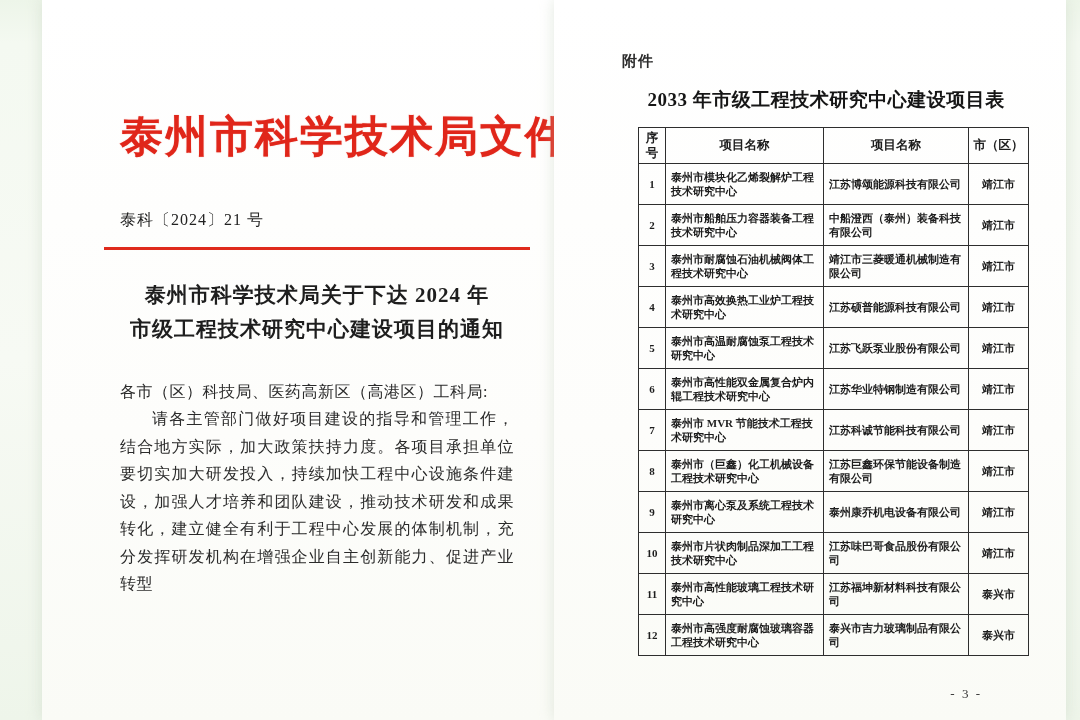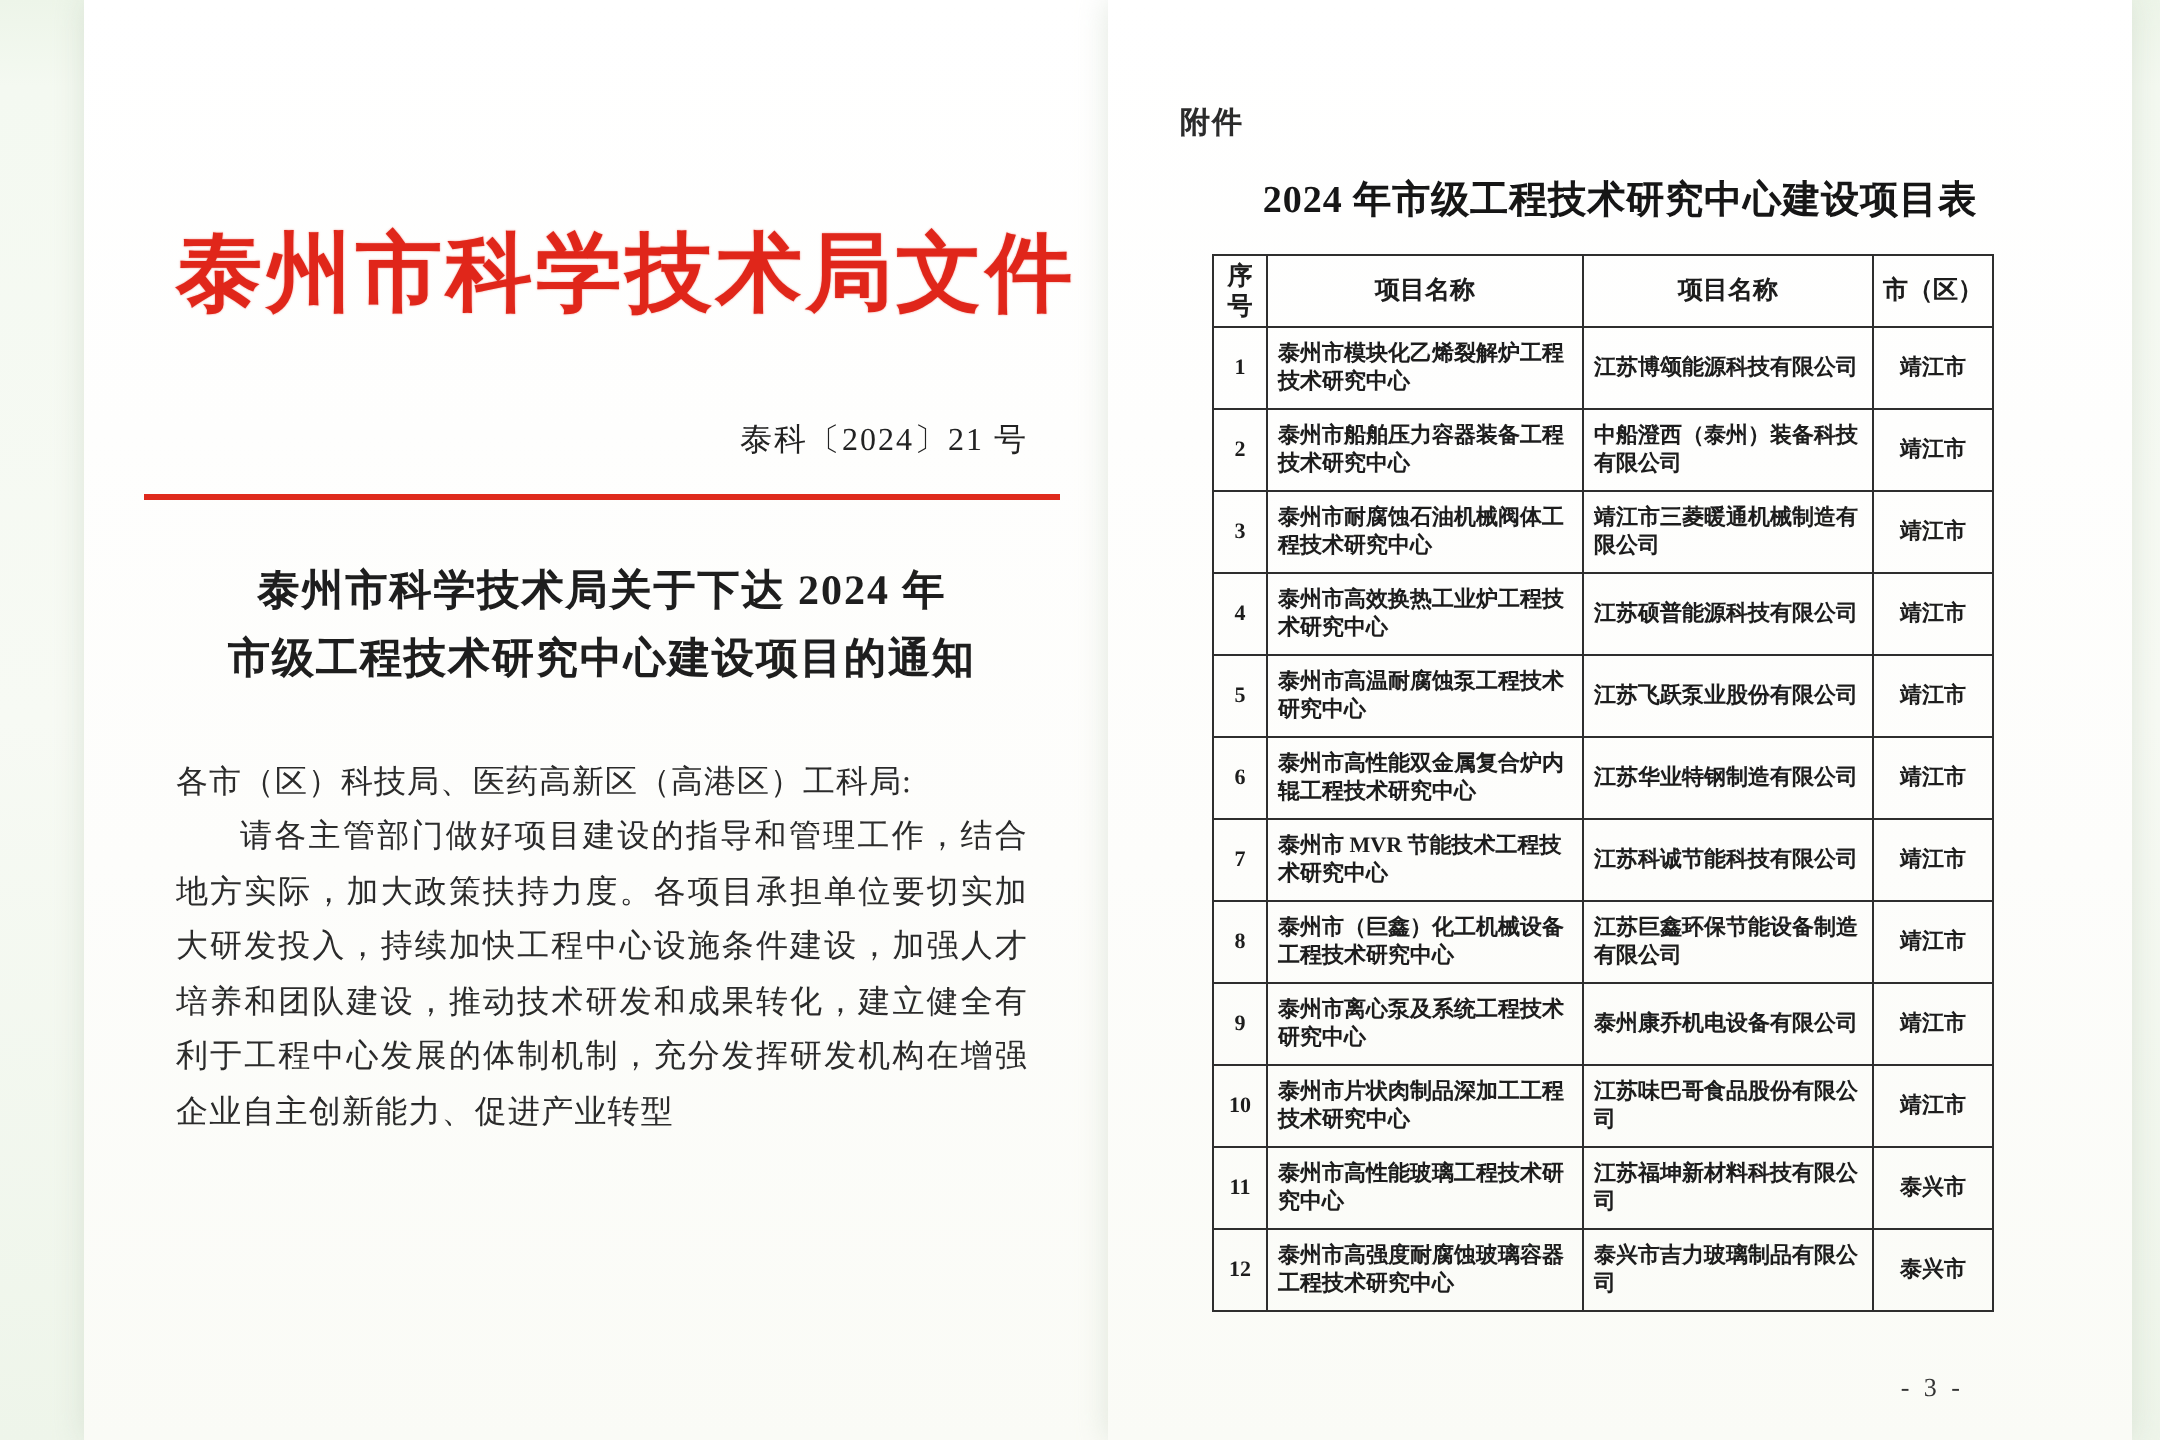--- a/index.html
+++ b/index.html
@@ -8,33 +8,34 @@
     position:relative;
     background: linear-gradient(180deg,#edf5e9 0%, #f4f9f1 6%, #f7faf4 50%, #eef5ea 100%);
     overflow:hidden;
     font-family:"Liberation Serif","DejaVu Serif",serif;
     color:#2b2b2b;
   }
   .page {
     position:absolute; top:0; height:720px;
     background: linear-gradient(180deg,#ffffff 0%, #fdfdfb 60%, #fafbf6 100%);
     overflow:hidden;
+    padding-left:32px;
   }
   .page-left  { left:42px;  width:518px; box-shadow: 0 0 14px rgba(190,205,185,.45); }
   .page-right { left:554px; width:512px; box-shadow: 0 0 14px rgba(190,205,185,.45); }
 
   
   .doc-inner { padding:0 46px; }
   .red-head {
     margin-top:108px; text-align:center;
     font-size:43px; font-weight:bold; letter-spacing:2px;
     color:#e0261a; text-shadow:0 0 1px rgba(224,38,26,.55);
     white-space:nowrap;
   }
-  .doc-number { margin-top:44px; text-align:right; font-size:16px; letter-spacing:1px; color:#222; }
+  .doc-number { margin-top:44px; text-align:left; font-size:16px; letter-spacing:1px; color:#222; }
   .red-rule { margin:16px -16px 0; height:3px; background:#df2a1c; }
   .doc-title { margin-top:28px; text-align:center; font-size:21px; font-weight:bold; line-height:34px; letter-spacing:1px; color:#1e1e1e; }
   .salutation { margin-top:32px; font-size:16px; letter-spacing:.5px; line-height:27px; }
   .para { font-size:16px; letter-spacing:.6px; line-height:27.5px; text-align:justify; text-indent:2em; color:#2b2b2b; }
   .para + .para { margin-top:0; }
 
   
   .att-inner { padding-top:52px; }
   .att-label { margin-left:36px; font-size:15px; font-weight:bold; letter-spacing:1px; }
   .att-title { margin-top:16px; text-align:center; font-size:19px; font-weight:bold; letter-spacing:.5px; color:#161616; }
@@ -71,21 +72,21 @@
       <div>市级工程技术研究中心建设项目的通知</div>
     </div>
     <div class="salutation">各市（区）科技局、医药高新区（高港区）工科局:</div>
     <p class="para">请各主管部门做好项目建设的指导和管理工作，结合地方实际，加大政策扶持力度。各项目承担单位要切实加大研发投入，持续加快工程中心设施条件建设，加强人才培养和团队建设，推动技术研发和成果转化，建立健全有利于工程中心发展的体制机制，充分发挥研发机构在增强企业自主创新能力、促进产业转型</p>
   </div>
 </div>
 
 <div class="page page-right">
   <div class="att-inner">
     <div class="att-label">附件</div>
-    <div class="att-title">2024 年市级工程技术研究中心建设项目表</div>
+    <div class="att-title">2033 年市级工程技术研究中心建设项目表</div>
     <table class="projects">
       <colgroup>
           <col class="c1">
           <col class="c2">
           <col class="c3">
           <col class="c4">
         </colgroup>
       <thead>
         <tr>
           <th>序号</th>

